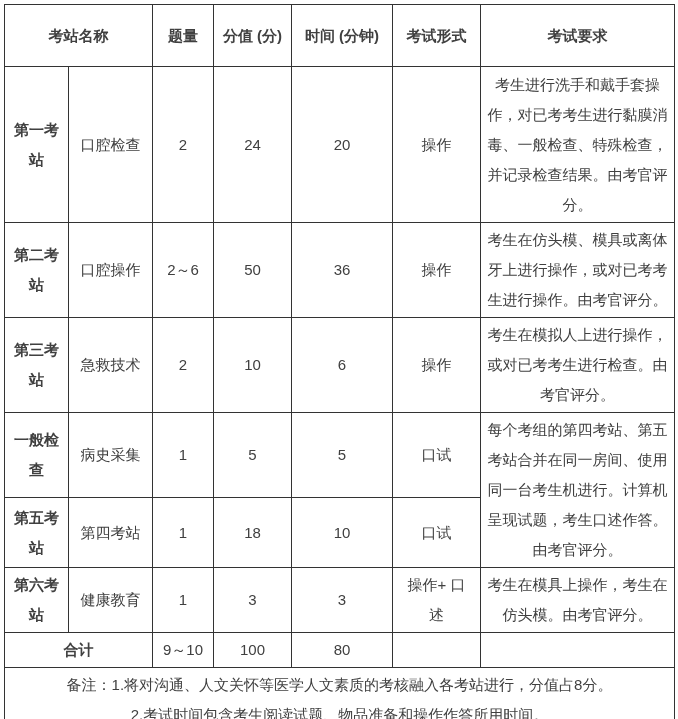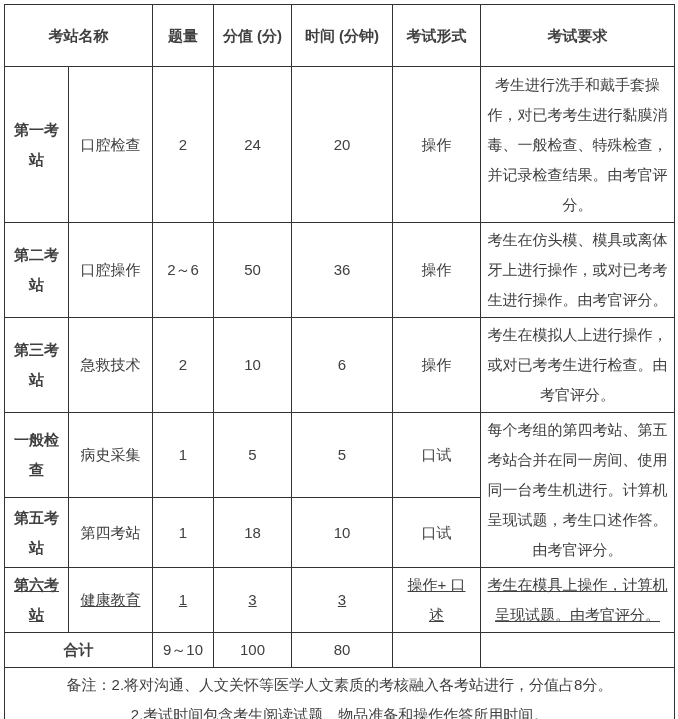--- a/index.html
+++ b/index.html
@@ -49,21 +49,21 @@
     text-align: left;
     line-height: 31px;
     padding: 2px 2px 2px 4px;
   }
   tr.h-header { height: 62px; }
   tr.h-r1 { height: 156px; }
   tr.h-r2 { height: 89px; }
   tr.h-r3 { height: 92px; }
   tr.h-r4 { height: 83px; }
   tr.h-r5 { height: 68px; }
-  tr.h-r6 { height: 65px; text-decoration: underline; }
+  tr.h-r6 { height: 65px; }
   tr.h-total { height: 32px; }
   tr.h-notes { height: 65px; }
 </style>
 </head>
 <body>
 
 <div class="page">
   <table class="exam">
     <colgroup>
       <col style="width:64px">
@@ -134,34 +134,34 @@
       <td>口试</td>
     </tr>
 
     <tr class="h-r6">
       <td class="bold">第六考站</td>
       <td>健康教育</td>
       <td>1</td>
       <td>3</td>
       <td>3</td>
       <td style="padding:2px 8px;">操作+ 口述</td>
-      <td class="req">考生在模具上操作，计算机呈现试题。由考官评分。</td>
+      <td class="req">考生在模具上操作，考生在仿头模。由考官评分。</td>
     </tr>
 
     <tr class="h-total">
       <td colspan="2" class="bold">合计</td>
       <td>9～10</td>
       <td>100</td>
       <td>80</td>
       <td></td>
       <td></td>
     </tr>
 
     <tr class="h-notes">
       <td colspan="7" class="notes">
-        <div>备注：2.将对沟通、人文关怀等医学人文素质的考核融入各考站进行，分值占8分。</div>
+        <div>备注：1.将对沟通、人文关怀等医学人文素质的考核融入各考站进行，分值占8分。</div>
         <div>2.考试时间包含考生阅读试题、物品准备和操作作答所用时间。</div>
       </td>
     </tr>
   </tbody>
     </table>
 
 </div>
 
 </body></html>

